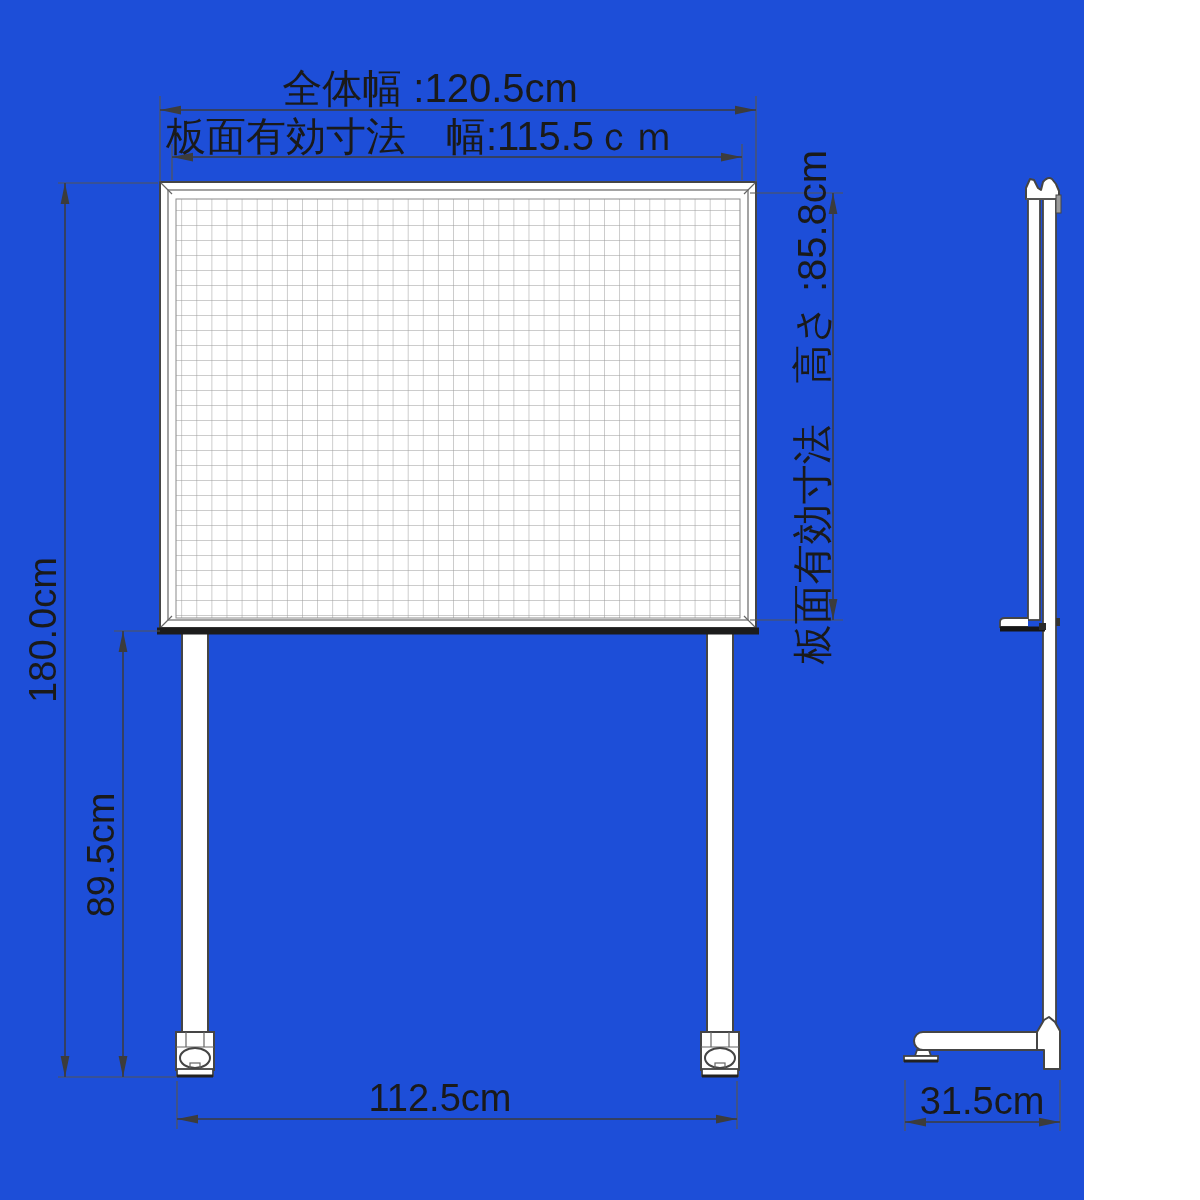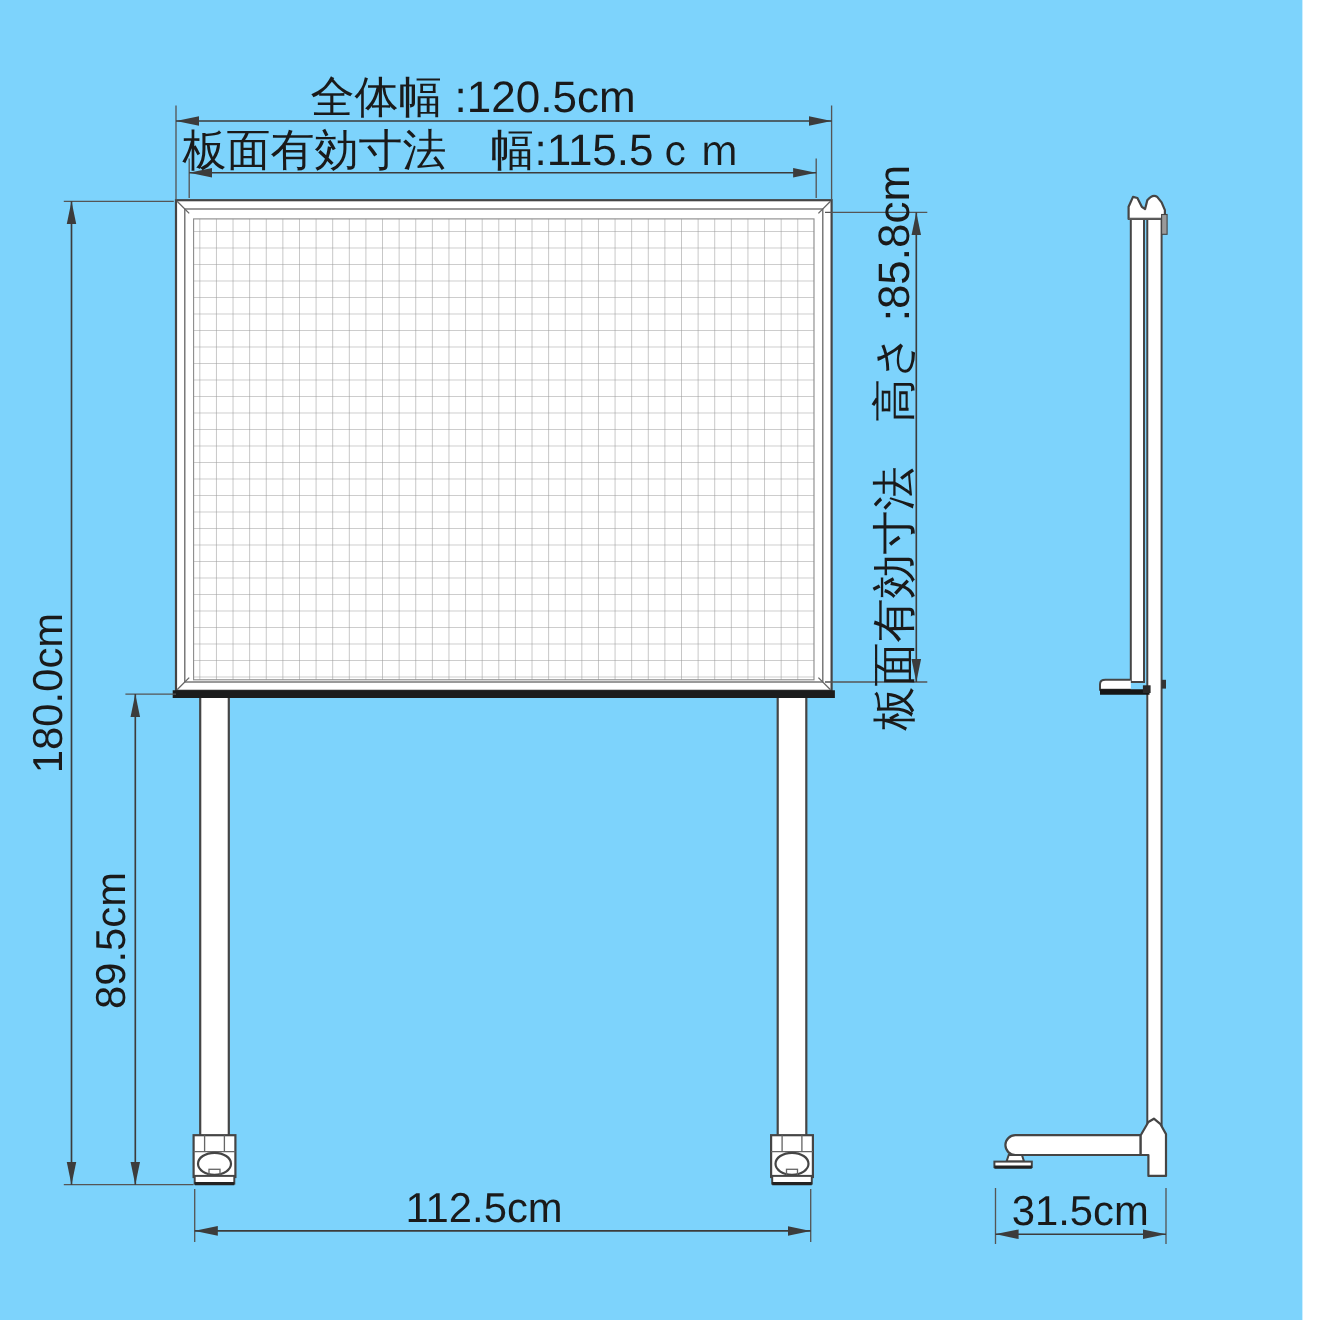--- a/index.html
+++ b/index.html
@@ -1,16 +1,16 @@
 <!DOCTYPE html>
 <html><head>
 <meta charset="utf-8">
 <style>
   html,body{margin:0;padding:0;background:#ffffff;}
-  .stage{width:1184px;height:1200px;position:relative;background:#7dd3fc;overflow:hidden;}
+  .stage{width:1084px;height:1200px;position:relative;background:#1d4ed8;overflow:hidden;}
   svg{display:block;}
   .outline   {stroke:#454545;stroke-width:2;fill:#ffffff;}
   .outline-th{stroke:#454545;stroke-width:1.8;fill:#ffffff;}
   .thin      {stroke:#666666;stroke-width:1.2;fill:none;}
   .gridedge  {stroke:#8a8a8a;stroke-width:1;}
   .traybar   {stroke:#1c1c1c;stroke-width:7;fill:none;}
   .traybar-s {stroke:#161616;stroke-width:5;fill:none;}
   .darkline  {stroke:#222222;stroke-width:3;fill:none;}
   .dim       {stroke:#3c3c3c;stroke-width:1.5;fill:none;}
   .ext       {stroke:#555555;stroke-width:1.2;fill:none;}

